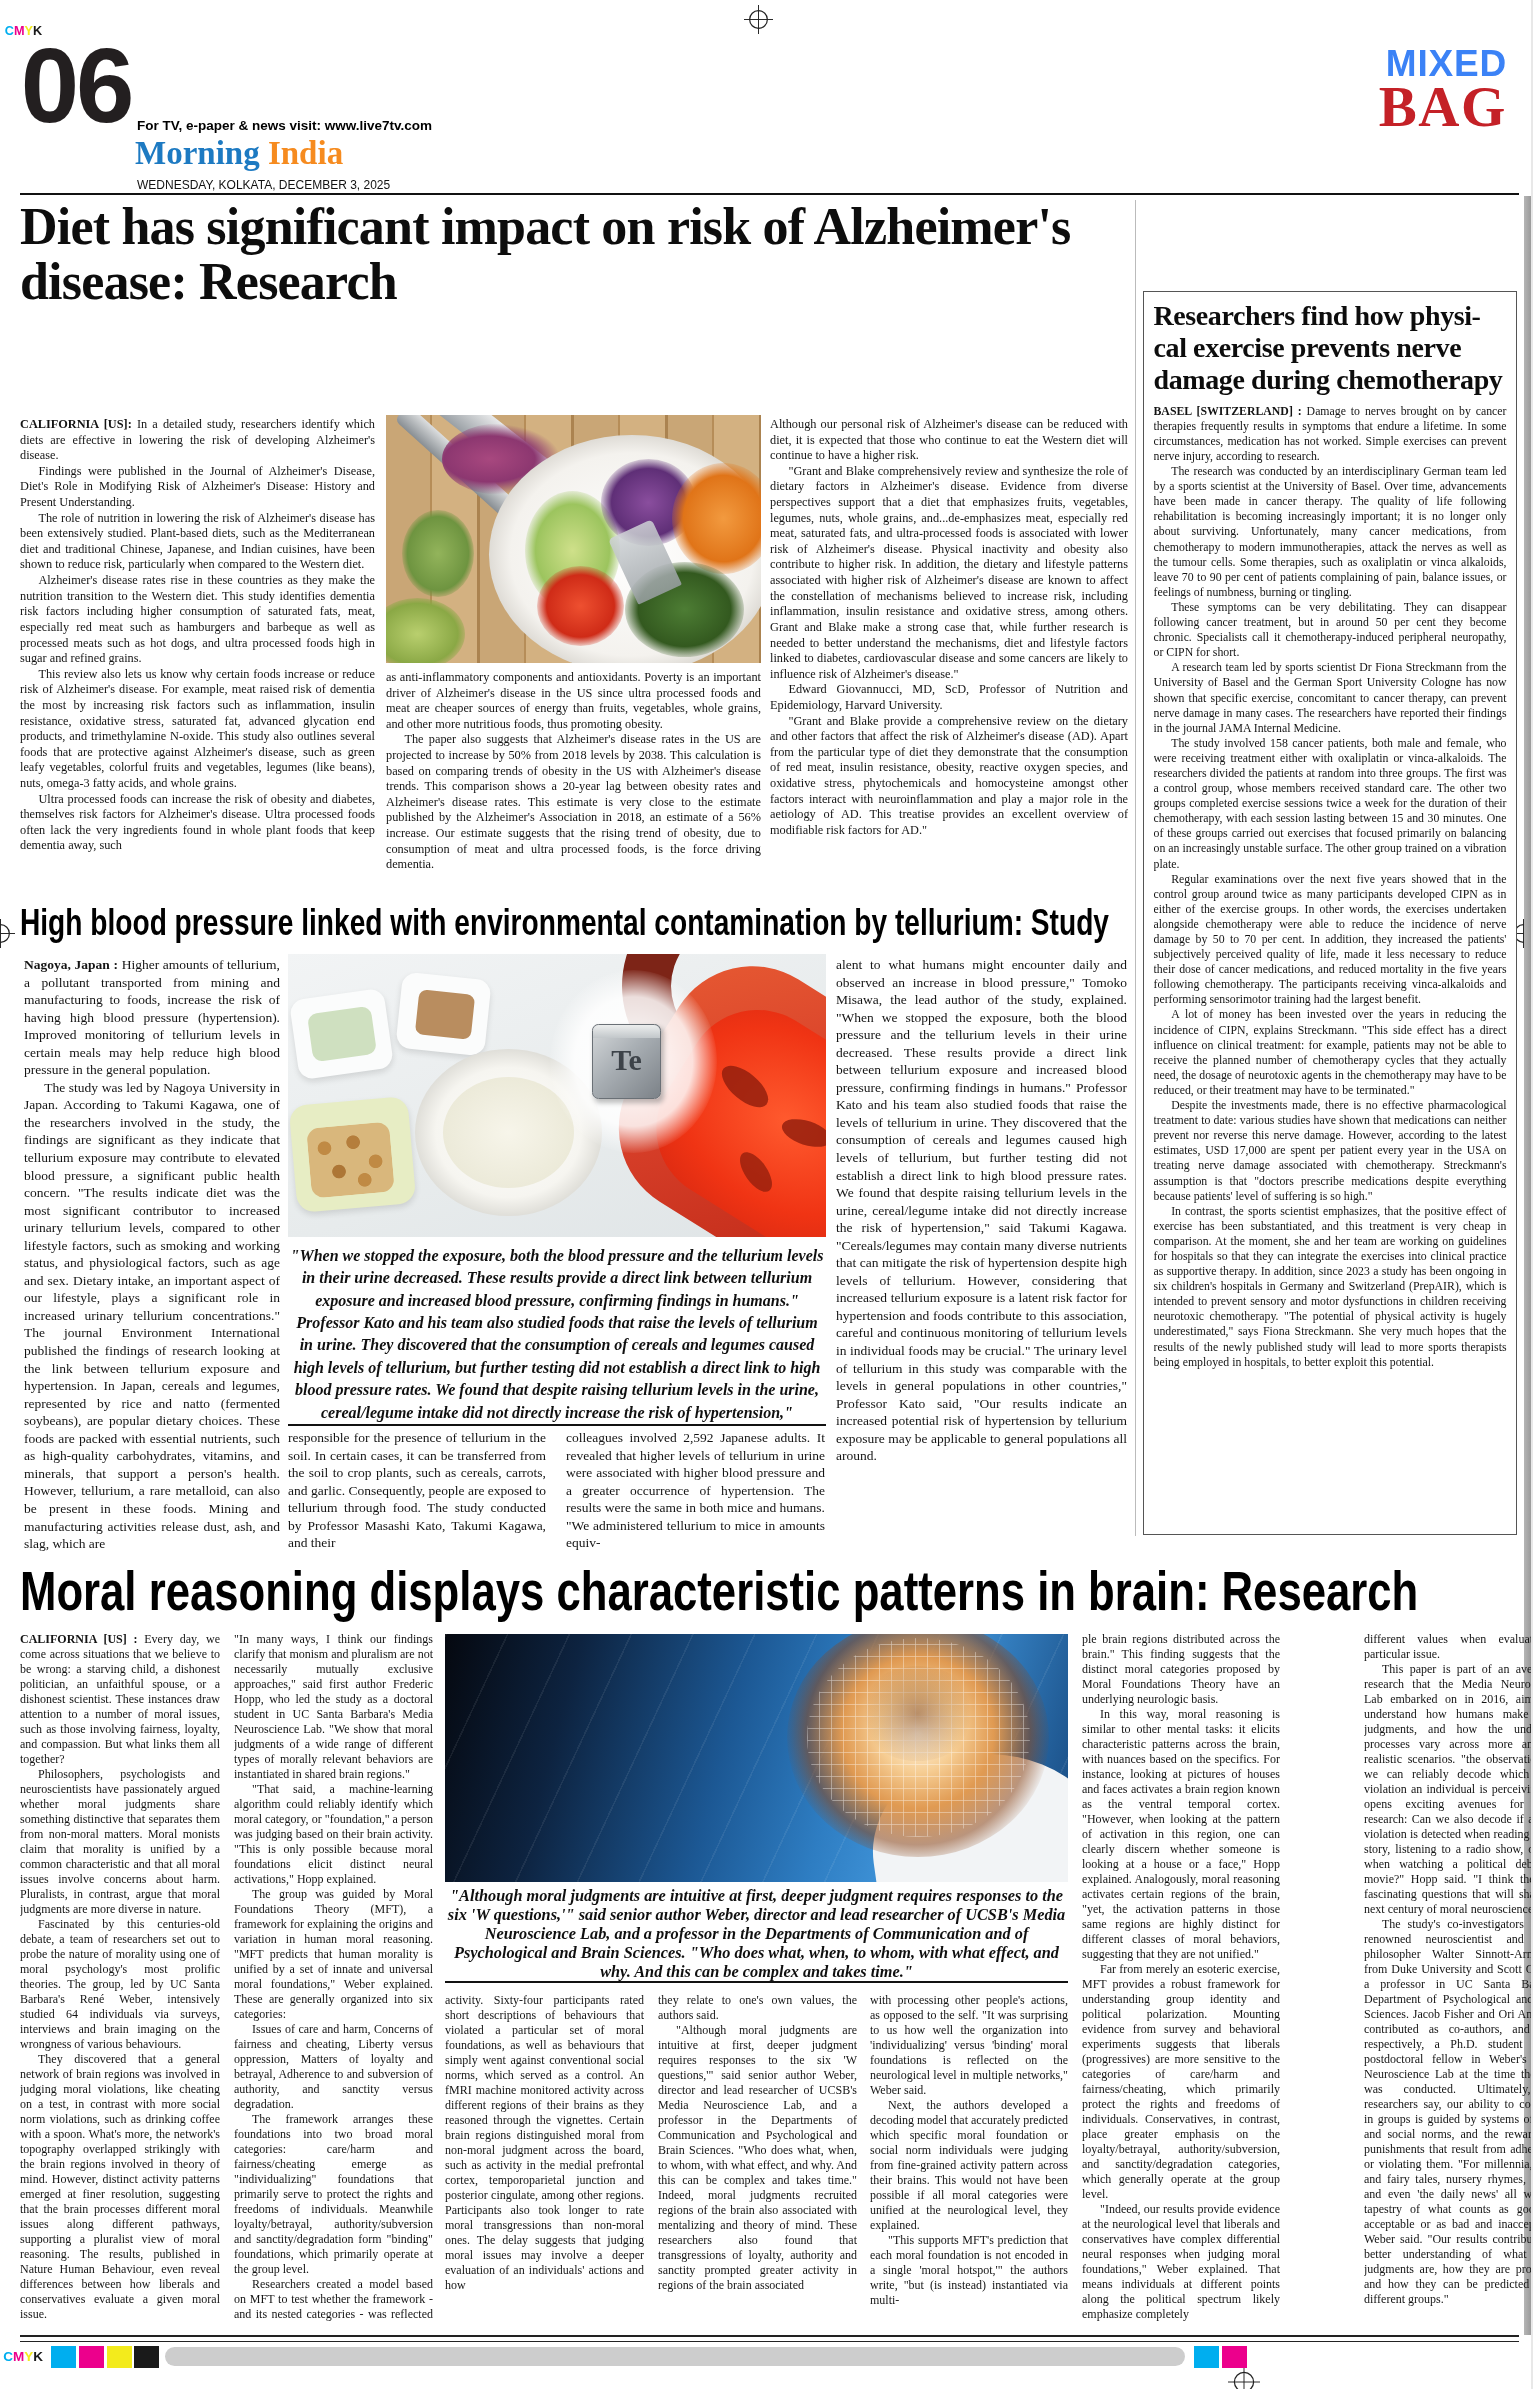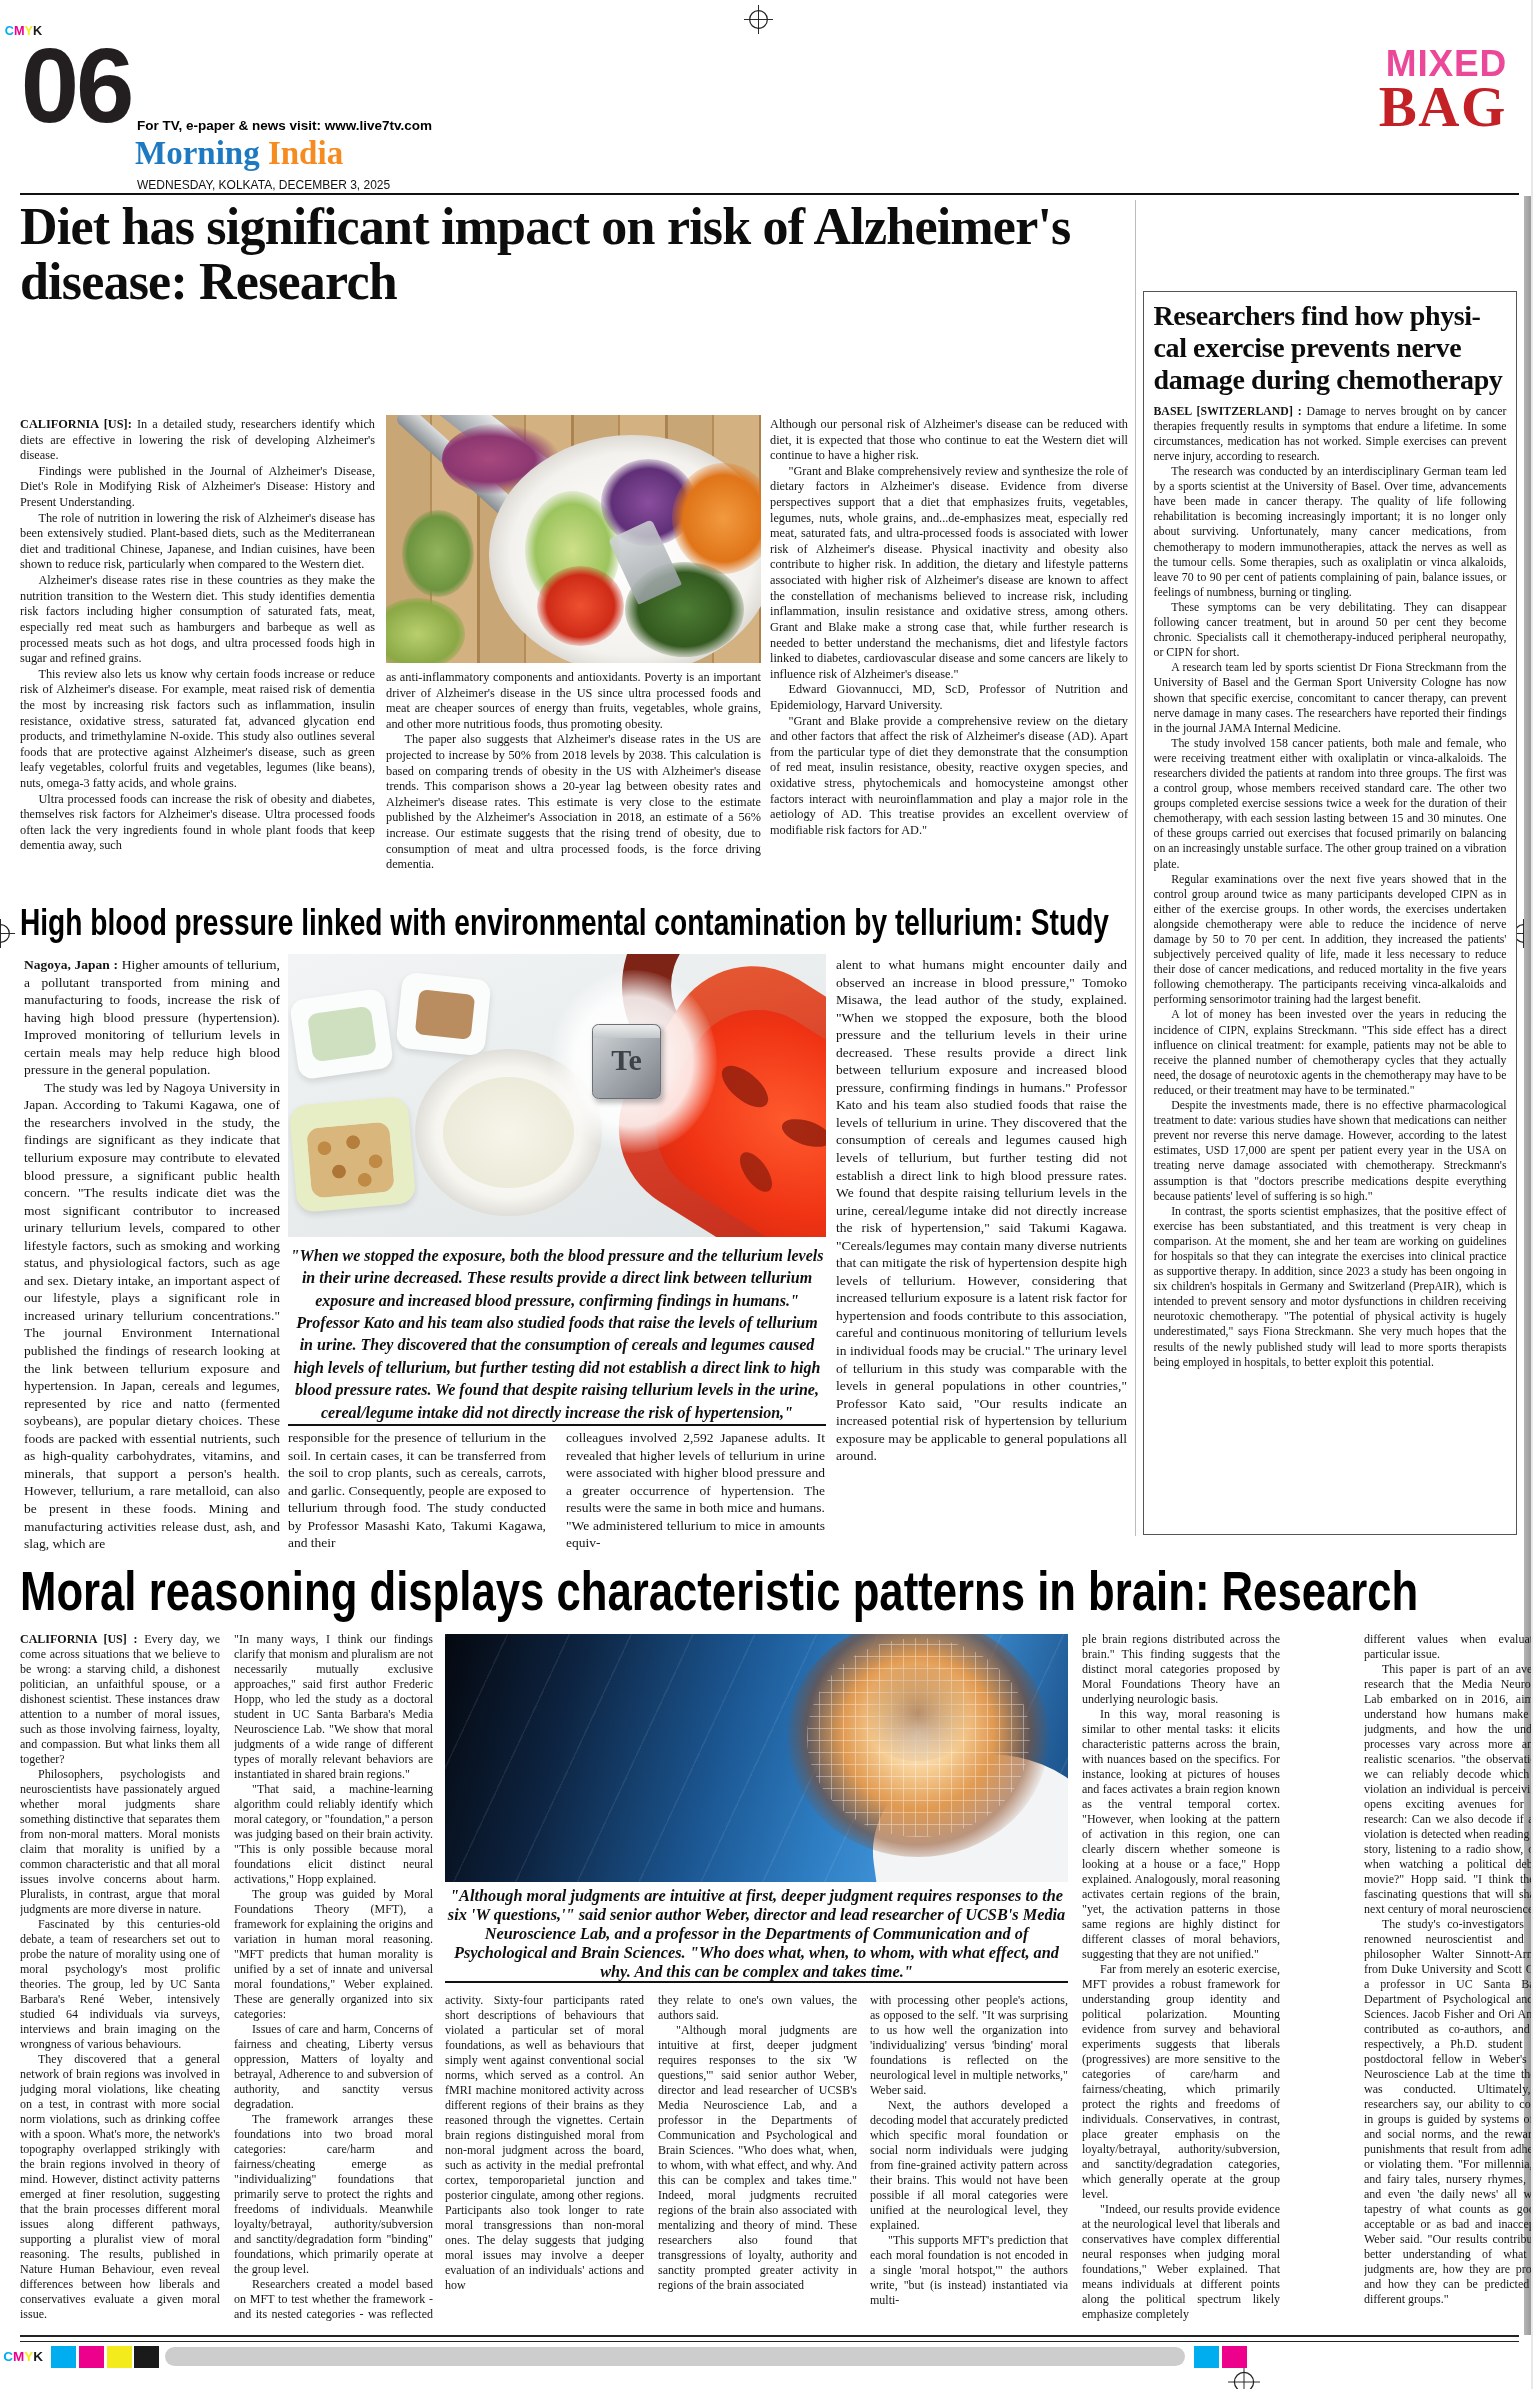--- a/index.html
+++ b/index.html
@@ -9,21 +9,21 @@
   
   .cmyk{font:bold 12.7px "Liberation Sans",sans-serif;letter-spacing:0px;}
   .c-c{color:#00aeef}.c-m{color:#ec008c}.c-y{color:#f3eb1c}.c-k{color:#1a1a1a}
   #pagenum{font:bold 105px/1 "Liberation Sans",sans-serif;color:#231f20;letter-spacing:-3.2px;}
   #visit{font:bold 13.5px "Liberation Sans",sans-serif;color:#000000;}
   #masthead{font:bold 33px/1 "Liberation Serif",serif;letter-spacing:0;}
   #masthead .w1{color:#1d7ac2}.#masthead .w2{color:#f68b1f}
   #masthead .w2{color:#f68b1f}
   #dateline{font:12px "Liberation Sans",sans-serif;color:#111;}
   #dateline b{font-weight:normal;}
-  #mixed{font:800 37px/1 "Liberation Sans",sans-serif;color:#ec4899;letter-spacing:0.8px;}
+  #mixed{font:800 37px/1 "Liberation Sans",sans-serif;color:#3b82f6;letter-spacing:0.8px;}
   #bag{font:bold 57px/1 "Liberation Serif",serif;color:#c42127;letter-spacing:1.6px;}
   .rule{background:#111;}
   
   .col{font-size:12.3px;line-height:1.27;text-align:justify;overflow:hidden;}
   .col p{margin:0;text-indent:1.5em;}
   .col p.np{text-indent:0;}
   .lead{font-weight:bold;}
   .h-serif{font-family:"Liberation Serif",serif;font-weight:bold;color:#0d0d0d;}
   .h-cond{font-family:"Liberation Sans",sans-serif;font-weight:bold;color:#000;
           white-space:nowrap;display:inline-block;transform-origin:left center;}

